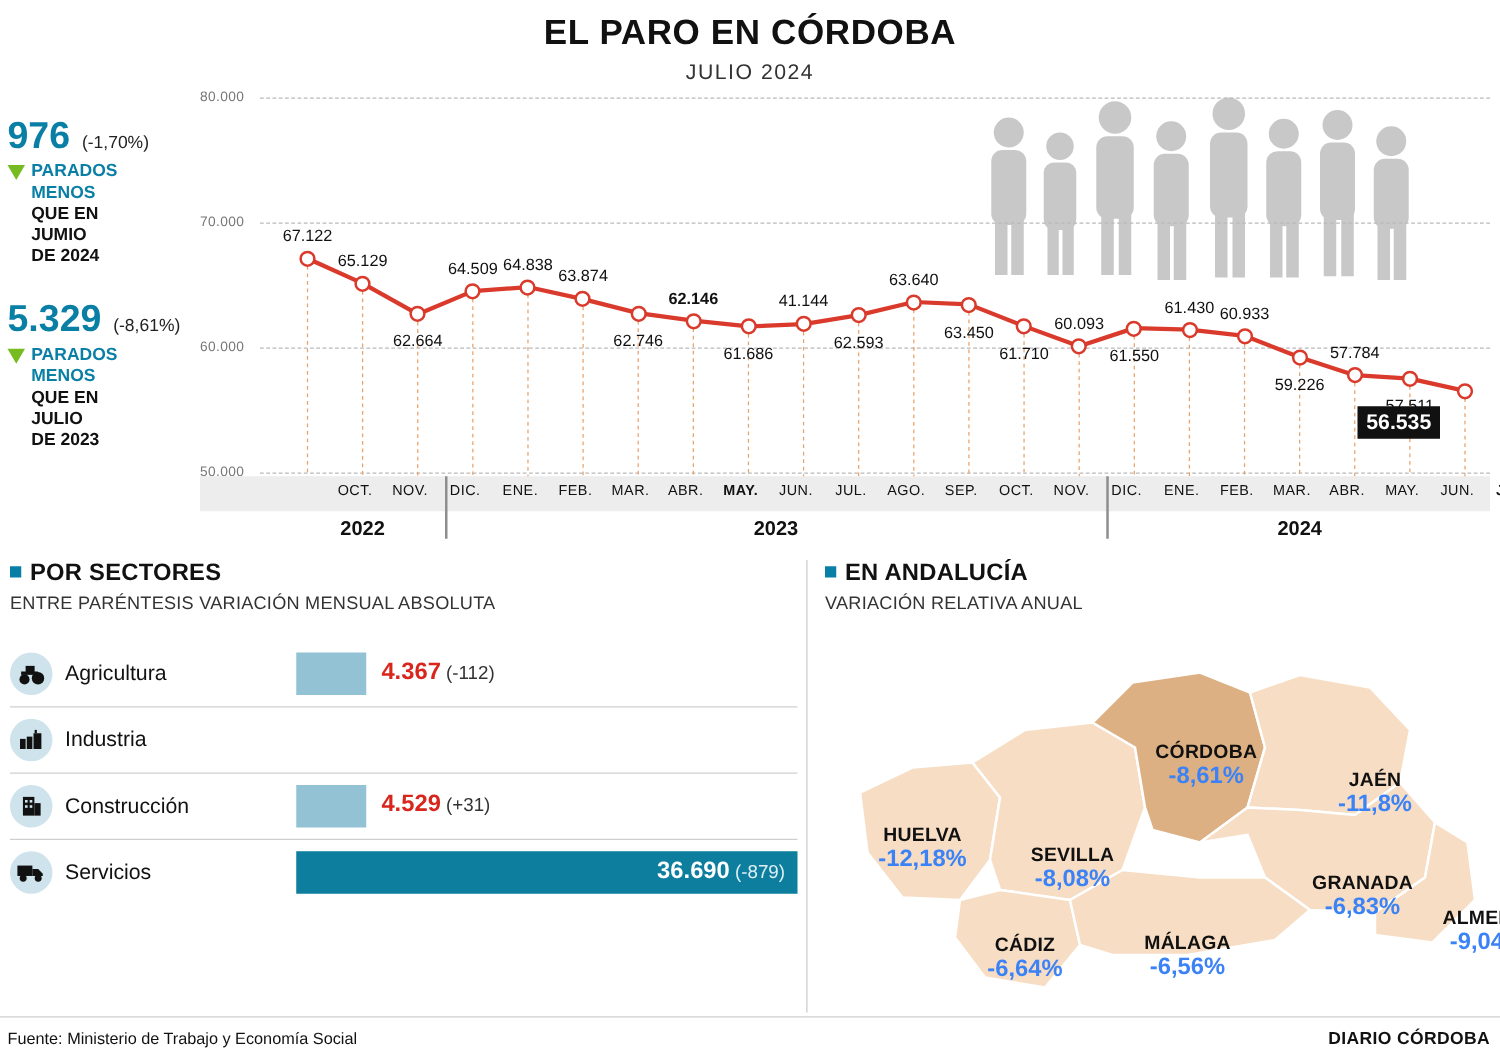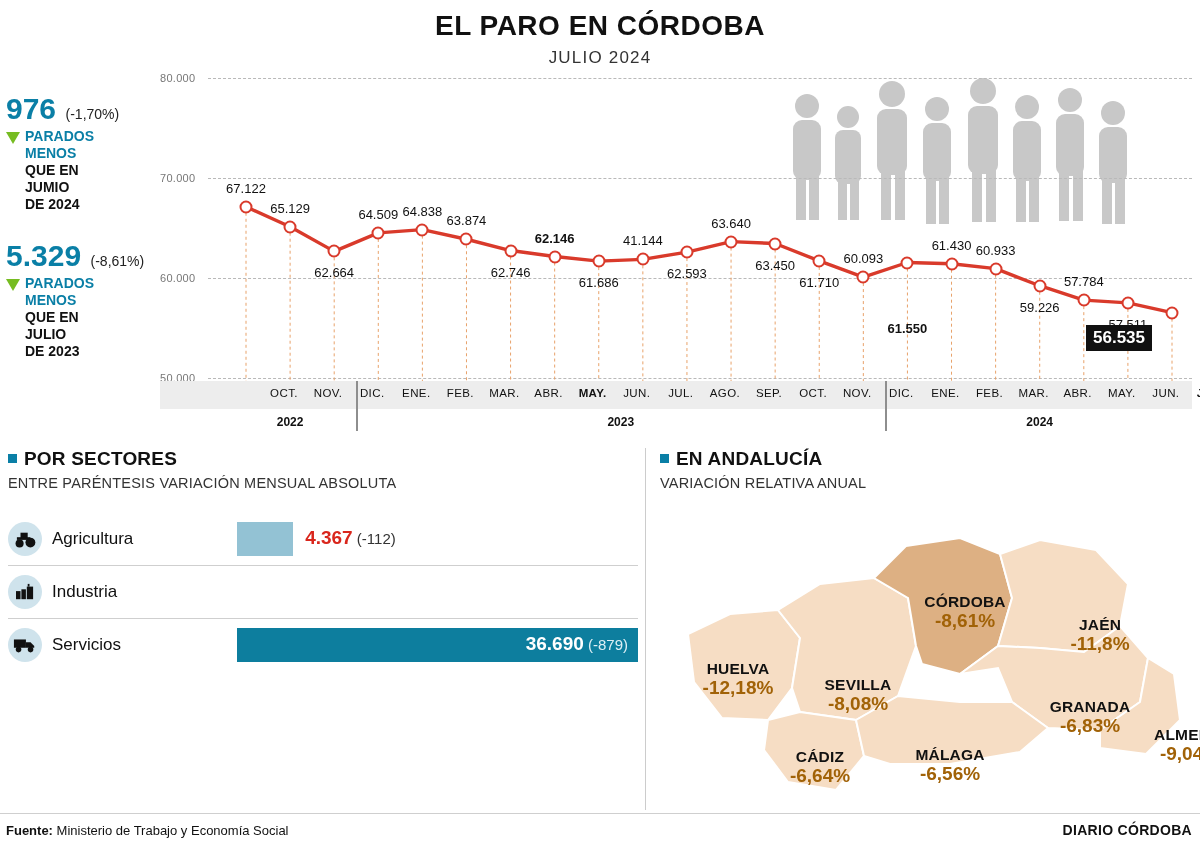--- a/index.html
+++ b/index.html
@@ -50,21 +50,21 @@
   .axis{
     position:absolute;left:160px;top:381px;width:1032px;height:28px;background:#ededed;
   }
   .axis .m{
     position:absolute;top:6px;font-size:11.5px;letter-spacing:.4px;color:#111;
     transform:translateX(-50%);
     margin-left:38px;
   }
   .axis .m.b{font-weight:bold;}
   .yearrow{position:absolute;left:160px;top:409px;width:1032px;height:30px;}
-  .yearrow .y{position:absolute;font-size:12px;font-weight:bold;color:#111;transform:translateX(-50%);top:6px;}
+  .yearrow .y{position:absolute;font-size:16px;font-weight:bold;color:#111;transform:translateX(-50%);top:6px;}
   .ysep{position:absolute;width:2px;background:#8e8e8e;top:-28px;height:50px;}
   
   .sect-head{font-size:19px;font-weight:bold;letter-spacing:.2px;}
   .sq{display:inline-block;width:9px;height:9px;background:#0a7fa6;margin-right:7px;vertical-align:2px;}
   .sect-sub{font-size:14.5px;color:#333;margin-top:5px;letter-spacing:.2px;}
   .sectors{position:absolute;left:8px;top:448px;width:630px;}
   .divider-v{position:absolute;left:645px;top:448px;width:1px;height:362px;background:#ccc;}
   .rowlist{margin-top:22px;}
   .srow{display:flex;align-items:center;height:52px;border-bottom:1px solid #cfcfcf;}
   .srow:last-child{border-bottom:none;}
@@ -79,26 +79,26 @@
   .sval{
     position:absolute;top:5px;font-size:19px;font-weight:bold;color:#d9261c;white-space:nowrap;
   }
   .sval.inbar{color:#fff;font-weight:bold;}
   .sdelta{font-size:15px;color:#333;font-weight:normal;}
   .sdelta.light{color:#dfeff5;}
   
   .andalucia{position:absolute;left:660px;top:448px;width:535px;height:365px;}
   .prov{position:absolute;text-align:center;}
   .pname{font-size:15.5px;font-weight:bold;color:#111;letter-spacing:.2px;}
-  .pval{font-size:19px;font-weight:bold;color:#a16207;margin-top:-1px;}
+  .pval{font-size:19px;font-weight:bold;color:#3b82f6;margin-top:-1px;}
   .pname.cord{color:#111;}
   
   .footer{position:absolute;left:0;bottom:0;width:1200px;height:34px;border-top:1px solid #cfcfcf;}
   .src{position:absolute;left:6px;top:9px;font-size:13px;}
-  .src b{font-weight:bold;}
+  .src b{font-weight:normal;}
   .brand{position:absolute;right:8px;top:8px;font-size:14px;font-weight:bold;letter-spacing:.3px;}
 </style>
 </head>
 <body>
 
 <div class="title">EL PARO EN CÓRDOBA</div>
 <div class="subtitle">JULIO 2024</div>
 
 <div class="callouts">
   <div class="callout">
@@ -246,21 +246,21 @@
       <div class="vlabel" style="font-weight: normal; left: 478.952px; top: 198.07px;">62.593</div>
       <div class="dot" style="left: 523.048px; top: 173.6px;"></div>
       <div class="vlabel" style="font-weight: normal; left: 523.048px; top: 147.6px;">63.640</div>
       <div class="dot" style="left: 567.143px; top: 175.5px;"></div>
       <div class="vlabel" style="font-weight: normal; left: 567.143px; top: 189.5px;">63.450</div>
       <div class="dot" style="left: 611.238px; top: 192.9px;"></div>
       <div class="vlabel" style="font-weight: normal; left: 611.238px; top: 206.9px;">61.710</div>
       <div class="dot" style="left: 655.333px; top: 209.07px;"></div>
       <div class="vlabel" style="font-weight: normal; left: 655.333px; top: 183.07px;">60.093</div>
       <div class="dot" style="left: 699.429px; top: 194.5px;"></div>
-      <div class="vlabel" style="font-weight: bold; left: 699.429px; top: 208.5px; margin-top: 44px;">61.550</div>
+      <div class="vlabel" style="font-weight: normal; left: 699.429px; top: 208.5px;">61.550</div>
       <div class="dot" style="left: 743.524px; top: 195.7px;"></div>
       <div class="vlabel" style="font-weight: normal; left: 743.524px; top: 169.7px;">61.430</div>
       <div class="dot" style="left: 787.619px; top: 200.67px;"></div>
       <div class="vlabel" style="font-weight: normal; left: 787.619px; top: 174.67px;">60.933</div>
       <div class="dot" style="left: 831.714px; top: 217.74px;"></div>
       <div class="vlabel" style="font-weight: normal; left: 831.714px; top: 231.74px;">59.226</div>
       <div class="dot" style="left: 875.81px; top: 232.16px;"></div>
       <div class="vlabel" style="font-weight: normal; left: 875.81px; top: 206.16px;">57.784</div>
       <div class="dot" style="left: 919.905px; top: 234.89px;"></div>
       <div class="vlabel" style="font-weight: normal; left: 919.905px; top: 248.89px;">57.511</div>
@@ -328,20 +328,37 @@
             <rect x="2" y="9" width="5" height="9" fill="#111"></rect>
             <rect x="8" y="7" width="5" height="11" fill="#111"></rect>
             <rect x="14" y="4" width="7" height="14" fill="#111"></rect>
             <rect x="15" y="1" width="2" height="3" fill="#111"></rect>
           </svg>
         </div>
         <div class="sname">Industria</div>
       </div>
       <div class="srow">
         <div class="sicon">
+          <svg width="20" height="20" viewBox="0 0 24 22">
+            <rect x="4" y="2" width="11" height="18" fill="#111"></rect>
+            <rect x="15" y="8" width="6" height="12" fill="#111"></rect>
+            <rect x="6" y="5" width="2.5" height="2.5" fill="#cfe3ec"></rect>
+            <rect x="10.5" y="5" width="2.5" height="2.5" fill="#cfe3ec"></rect>
+            <rect x="6" y="10" width="2.5" height="2.5" fill="#cfe3ec"></rect>
+            <rect x="10.5" y="10" width="2.5" height="2.5" fill="#cfe3ec"></rect>
+          </svg>
+        </div>
+        <div class="sname">Construcción</div>
+        <div class="sbarzone">
+          <div class="sbar" style="width: 14%;"></div>
+          <div class="sval" style="left: calc(14% + 12px);"><span>4.529</span><span class="sdelta"> (+31)</span></div>
+        </div>
+      </div>
+      <div class="srow">
+        <div class="sicon">
           <svg width="24" height="18" viewBox="0 0 26 18">
             <rect x="1" y="3" width="13" height="9" fill="#111"></rect>
             <path d="M14,6 h5 l4,4 v2 h-9z" fill="#111"></path>
             <circle cx="6" cy="14" r="3" fill="#111"></circle>
             <circle cx="19" cy="14" r="3" fill="#111"></circle>
           </svg>
         </div>
         <div class="sname">Servicios</div>
         <div class="sbarzone">
           <div class="sbar big" style="width: 100%;"></div>

